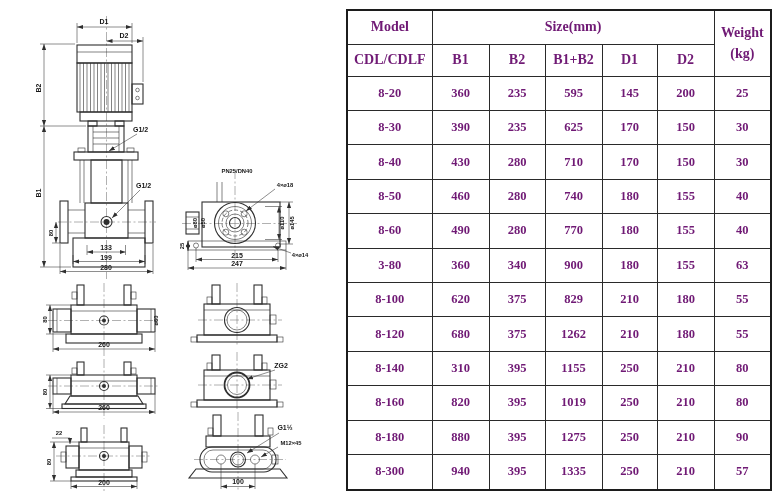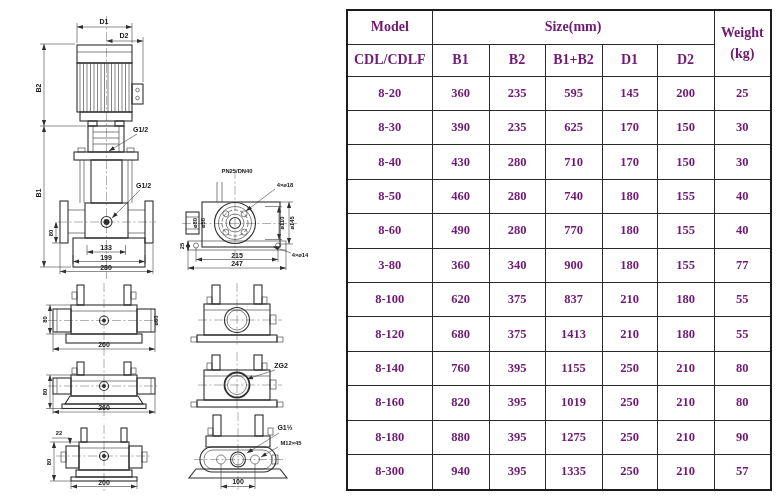--- a/index.html
+++ b/index.html
@@ -363,43 +363,43 @@
           <td>155</td>
           <td>40</td>
         </tr>
         <tr>
           <td>3-80</td>
           <td>360</td>
           <td>340</td>
           <td>900</td>
           <td>180</td>
           <td>155</td>
-          <td>77</td>
+          <td>63</td>
         </tr>
         <tr>
           <td>8-100</td>
           <td>620</td>
           <td>375</td>
-          <td>837</td>
+          <td>829</td>
           <td>210</td>
           <td>180</td>
           <td>55</td>
         </tr>
         <tr>
           <td>8-120</td>
           <td>680</td>
           <td>375</td>
-          <td>1413</td>
+          <td>1262</td>
           <td>210</td>
           <td>180</td>
           <td>55</td>
         </tr>
         <tr>
           <td>8-140</td>
-          <td>760</td>
+          <td>310</td>
           <td>395</td>
           <td>1155</td>
           <td>250</td>
           <td>210</td>
           <td>80</td>
         </tr>
         <tr>
           <td>8-160</td>
           <td>820</td>
           <td>395</td>

